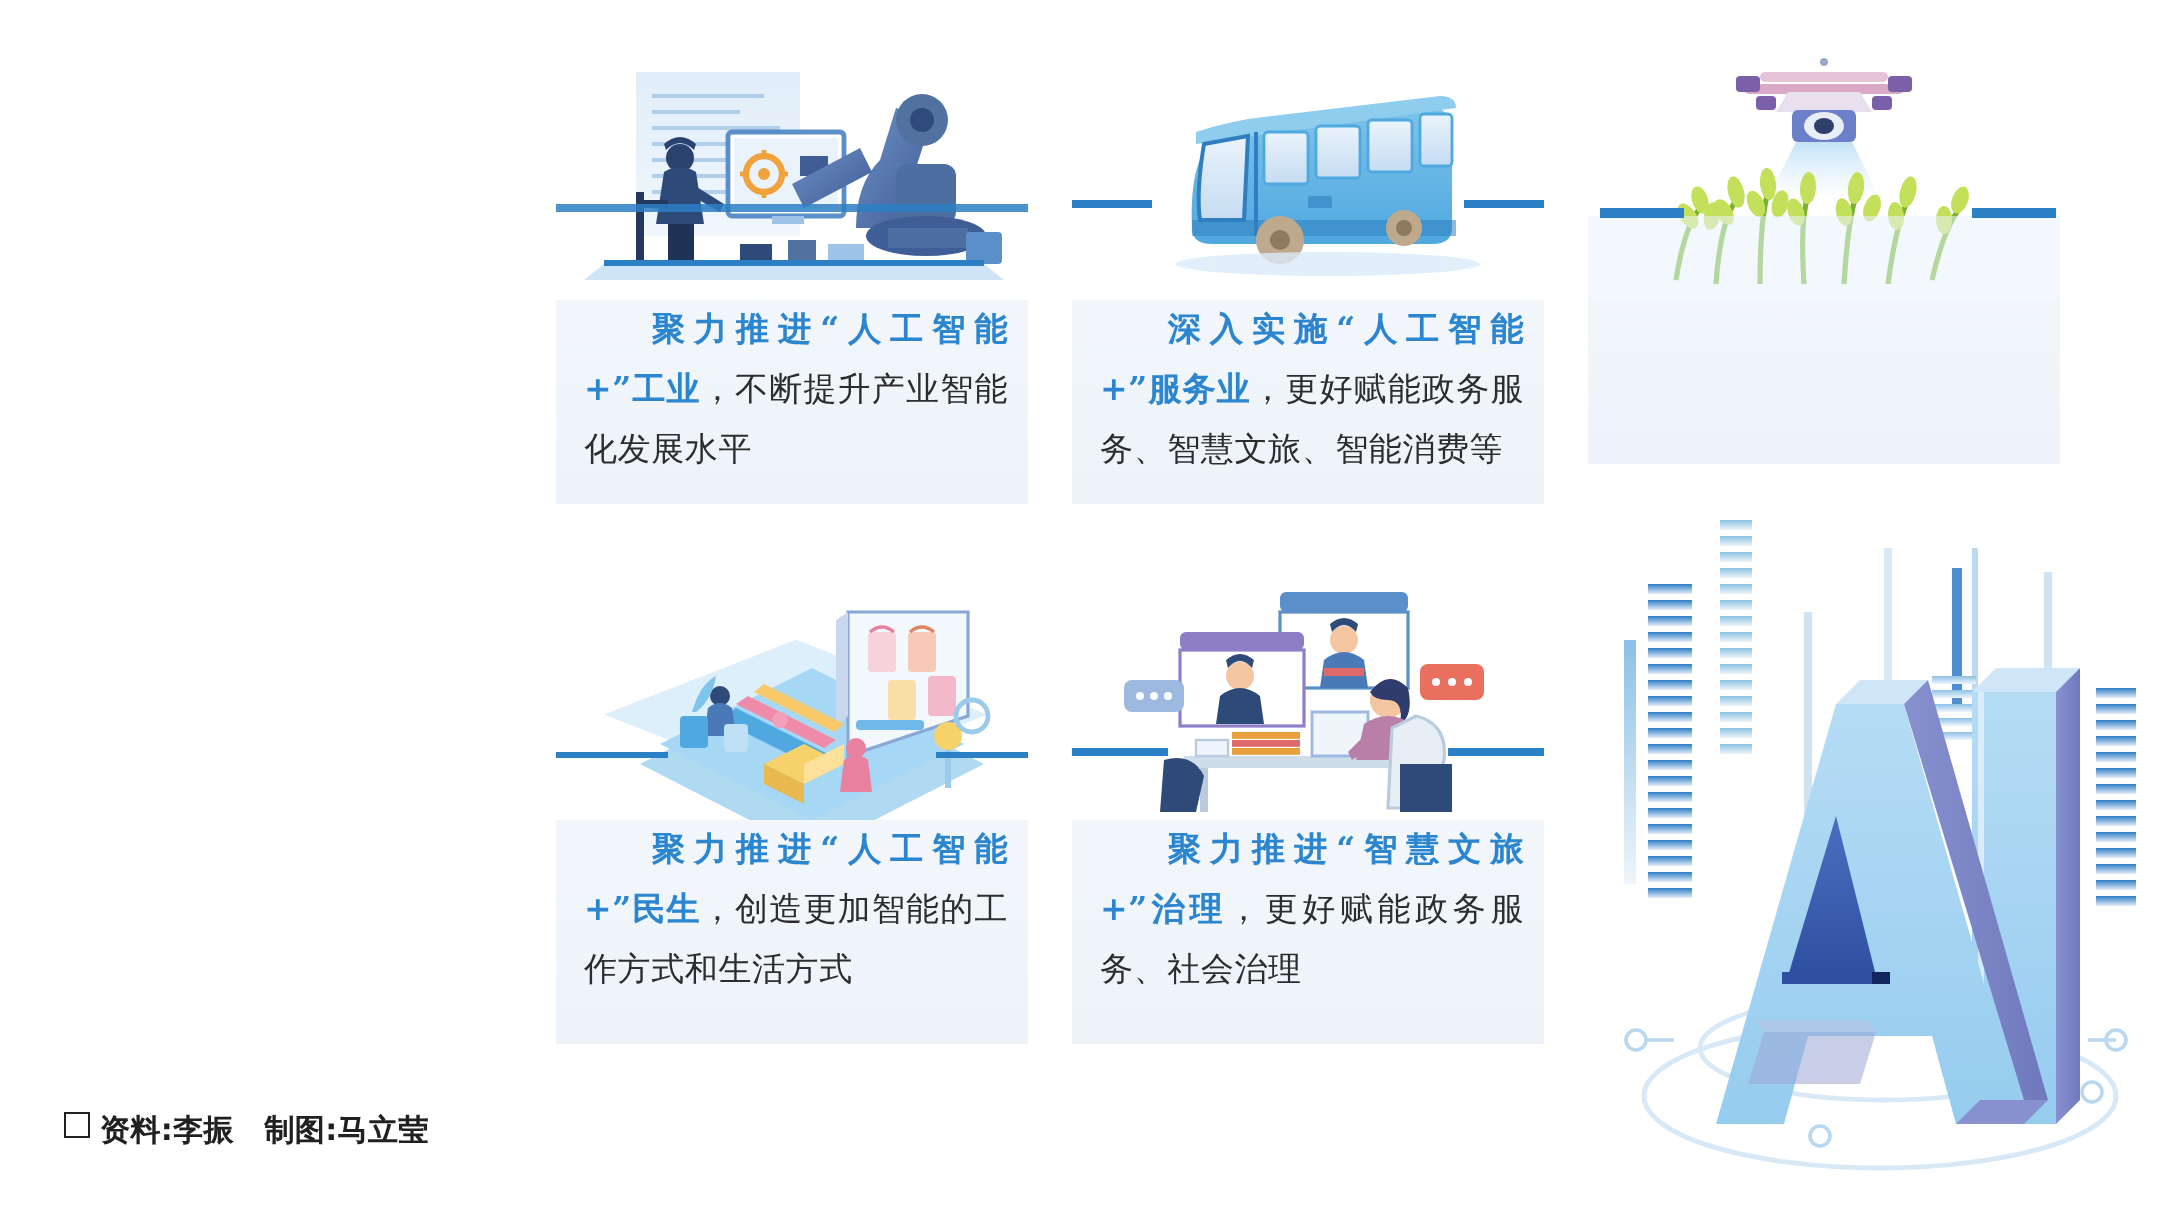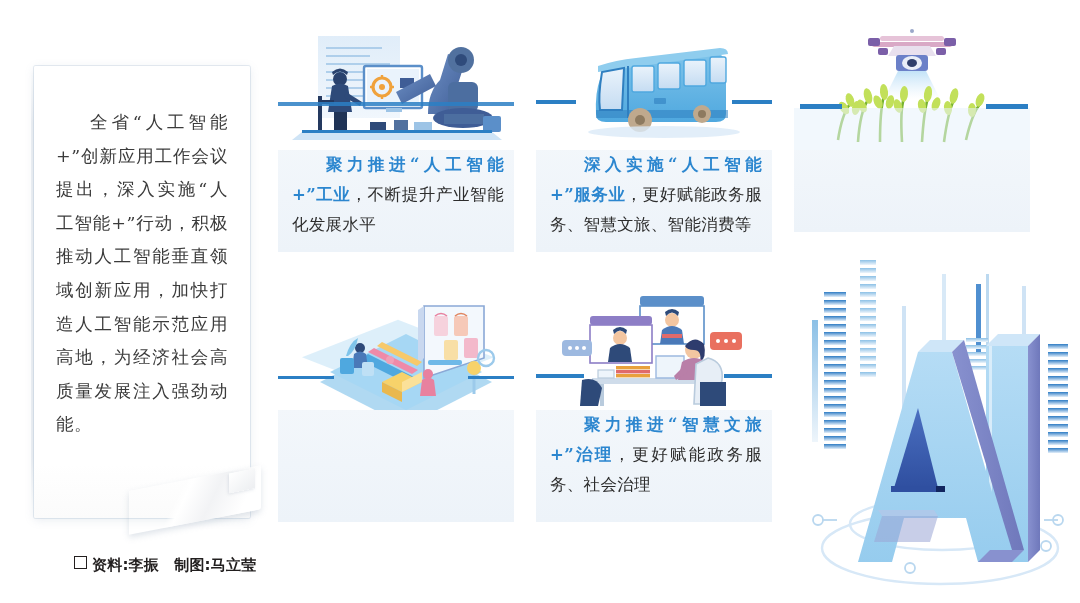--- a/index.html
+++ b/index.html
@@ -39,21 +39,21 @@
     font-family:"DejaVu Serif","Liberation Serif",serif;
     font-size:17.5px;line-height:33.6px;color:#3b3b3b;
     text-align:justify;text-align-last:left;
     letter-spacing:.6px;text-indent:34px;
     white-space:pre-wrap;
   }
   .credit{
     position:absolute;left:32px;top:556px;
     font-family:"DejaVu Sans","Liberation Sans",sans-serif;
     font-size:15px;font-weight:700;color:#221f1f;letter-spacing:.2px;
-    display:flex;gap:2px;margin-left:42px;
+    display:flex;gap:2px;
   }
   .credit .sq{
     display:inline-block;width:11px;height:11px;border:1.6px solid #231f1f;
     margin-right:3px;background:#fff;
   }
 
   
   .card{
     position:absolute;
     background:linear-gradient(180deg,#ffffff 0%,#ffffff 38%,#f3f7fb 52%,#edf3f9 100%);
@@ -77,24 +77,20 @@
   .art svg{position:absolute;left:0;top:0;}
 
   
   .ai-wrap{position:absolute;left:790px;top:248px;width:290px;height:355px;}
 </style>
 </head>
 <body>
 
 <div class="stage">
 
-  <div class="paper">
-    <div class="paper-curl"></div>
-    <div class="note-text">全省“人工智能+”创新应用工作会议提出，深入实施“人工智能+”行动，积极推动人工智能垂直领域创新应用，加快打造人工智能示范应用高地，为经济社会高质量发展注入强劲动能。</div>
-  </div>
 
   <div class="credit">
     <span class="sq"></span>
     <span>资料:李振　制图:马立莹</span>
   </div>
 
   <div class="card" style="left:278px;top:22px;width:236px;height:230px;">
     <div class="art">
       <svg width="236" height="128" viewBox="0 0 236 128">
         <defs>
@@ -320,20 +316,23 @@
         <rect x="62" y="76" width="14" height="16" rx="2" fill="#4fa8df"></rect>
         <rect x="84" y="80" width="12" height="14" rx="2" fill="#bfe0f5"></rect>
 
         <circle cx="196" cy="86" r="7" fill="#f7d26a"></circle>
         <line x1="196" y1="93" x2="196" y2="112" stroke="#9ccaeb" stroke-width="3"></line>
         <circle cx="208" cy="76" r="8" fill="none" stroke="#9ccaeb" stroke-width="2.4"></circle>
 
         <rect x="0" y="94" width="56" height="3" fill="#2b7fc4"></rect>
         <rect x="190" y="94" width="46" height="3" fill="#2b7fc4"></rect>
       </svg>
+    </div>
+    <div class="ctext">
+      <span class="hl">聚力推进“人工智能+”民生</span><span>，创造更加智能的工作方式和生活方式</span>
     </div>
   </div>
 
   <div class="card" style="left:536px;top:282px;width:236px;height:240px;">
     <div class="art">
       <svg width="236" height="128" viewBox="0 0 236 128">
         <rect x="0" y="0" width="236" height="128" fill="#fff"></rect>
 
         <rect x="104" y="14" width="64" height="10" rx="3" fill="#5b8fc9"></rect>
         <rect x="104" y="24" width="64" height="38" fill="#ffffff" stroke="#5b8fc9" stroke-width="1.6"></rect>

